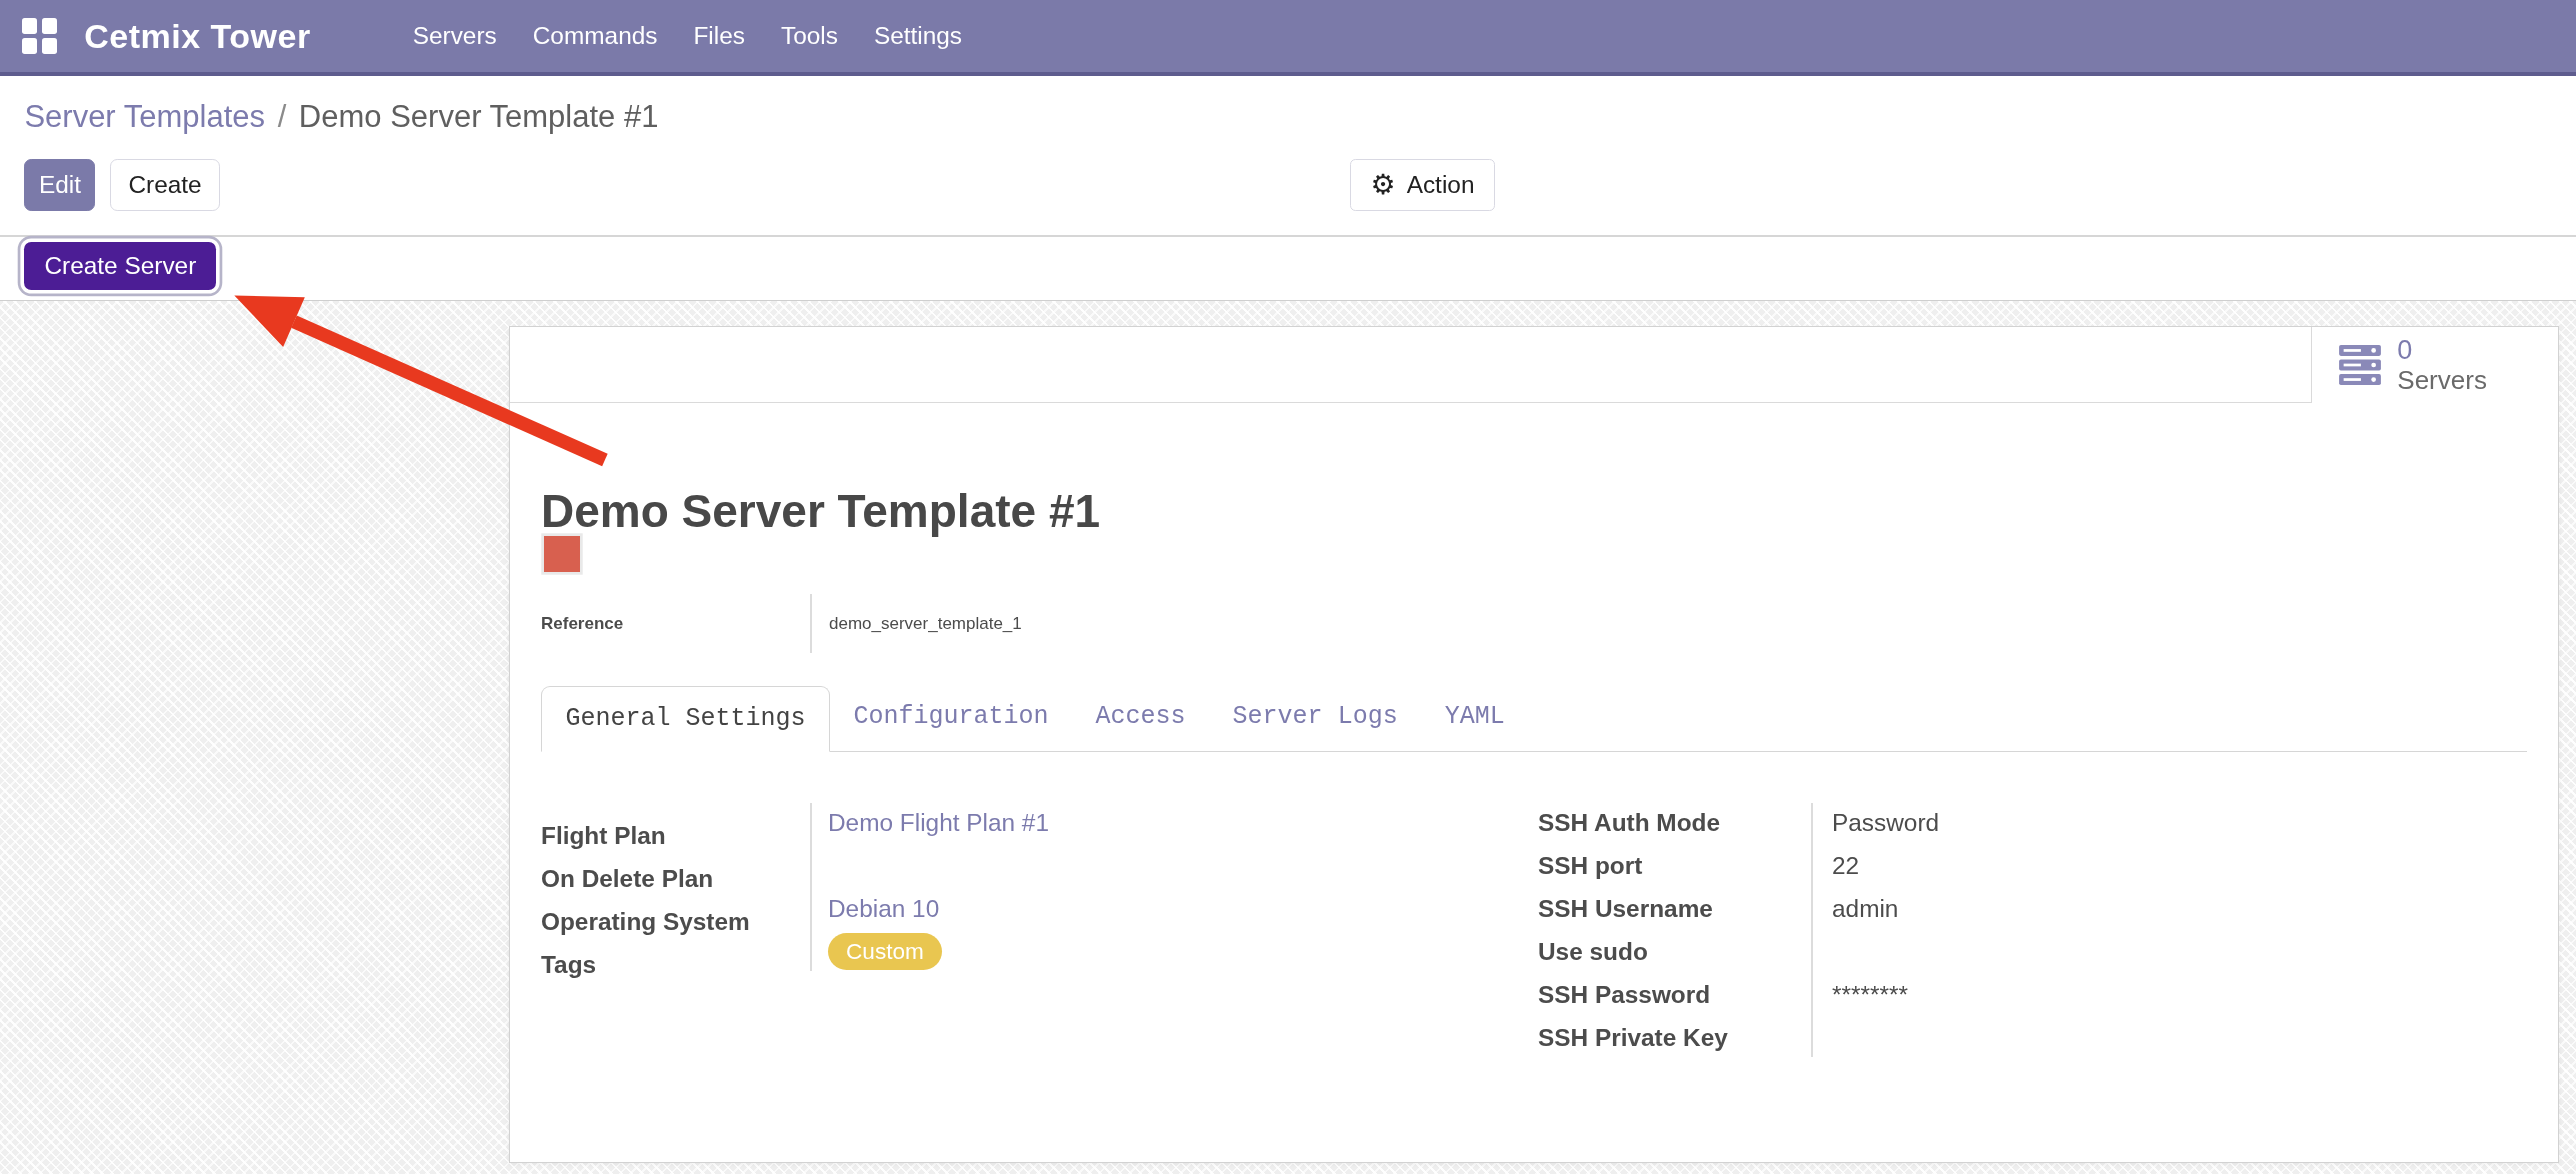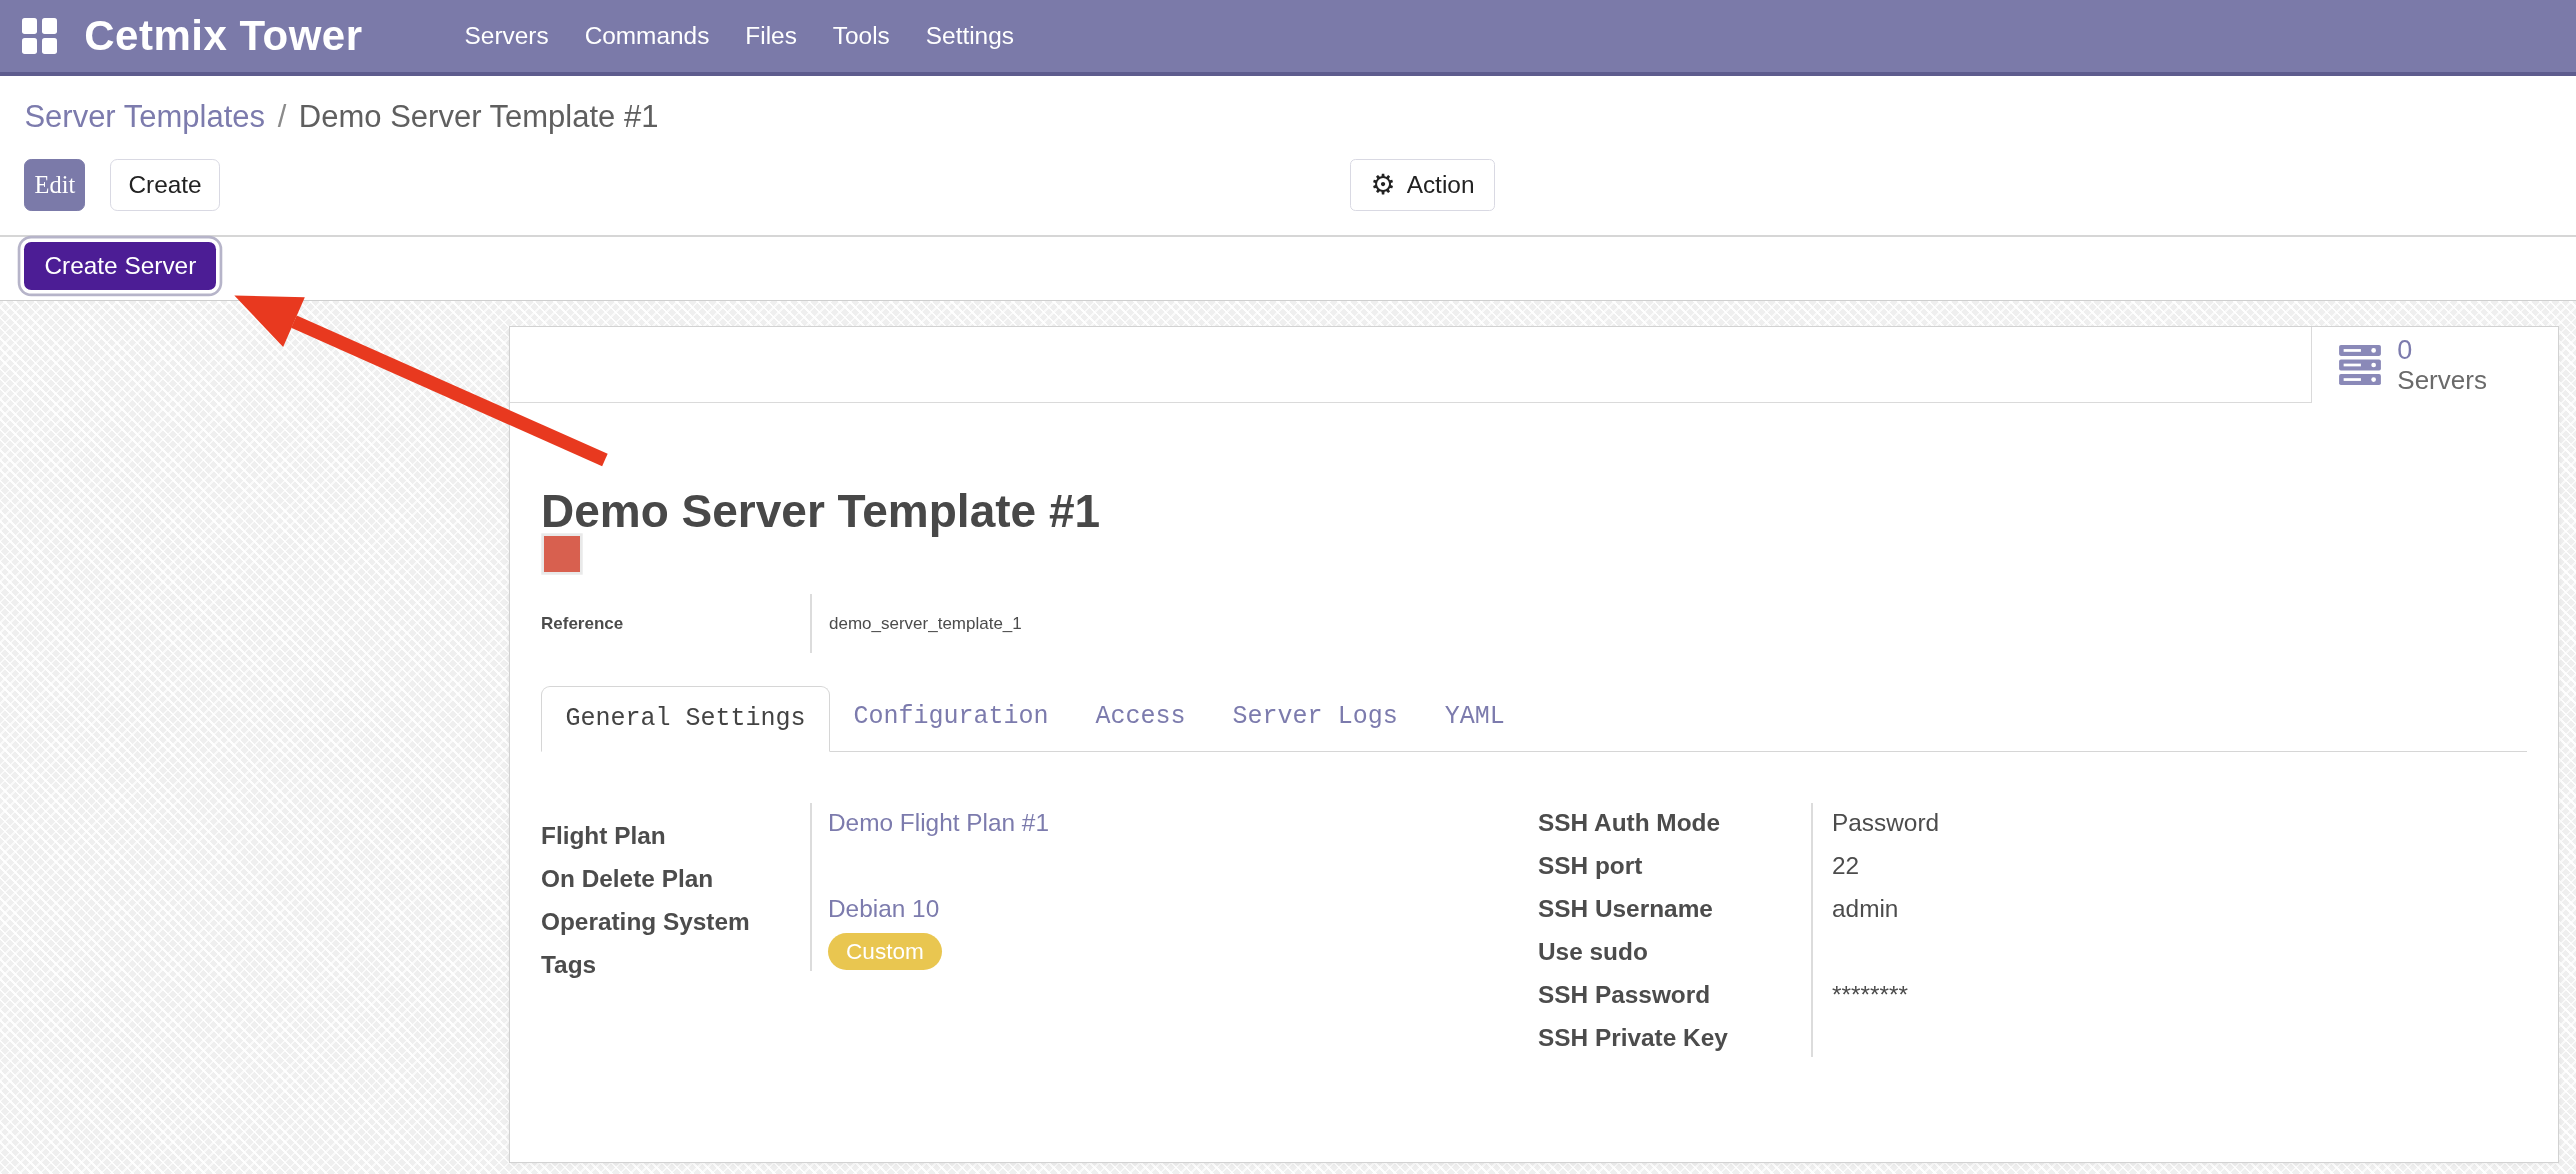--- a/index.html
+++ b/index.html
@@ -10,34 +10,34 @@
   *{box-sizing:border-box;}
   html,body{margin:0;padding:0;}
   body{width:2576px;height:1174px;position:relative;overflow:hidden;background:#fff;
        font-family:"Liberation Sans",sans-serif;color:var(--text-dark);}
 
   
   .navbar{position:absolute;top:0;left:0;right:0;height:76px;background:var(--navbar);
           border-bottom:4.5px solid var(--navbar-border);display:flex;align-items:center;}
   .apps{margin-left:22px;display:grid;grid-template-columns:15.4px 15.4px;grid-gap:4.5px;cursor:pointer;}
   .apps span{width:15.4px;height:15.4px;background:#fff;border-radius:2.7px;}
-  .brand{color:#fff;font-size:42px;font-weight:700;margin-left:27px;letter-spacing:0.5px;cursor:pointer;}
+  .brand{color:#fff;font-size:34px;font-weight:700;margin-left:27px;letter-spacing:0.5px;cursor:pointer;}
   .menu{display:flex;gap:36px;margin-left:102px;}
   .menu a{color:#fff;font-size:24.4px;text-decoration:none;cursor:pointer;white-space:nowrap;}
 
   
   .breadcrumb{position:absolute;top:80px;left:0;right:0;height:74px;display:flex;
               align-items:center;padding-left:24.4px;font-size:31px;background:#fff;}
   .bc-link{color:var(--accent);cursor:pointer;}
   .bc-sep{color:#8b8b8b;margin:0 12.6px;}
   .bc-cur{color:#5f5f5f;}
   .btnrow{position:absolute;top:159px;left:0;right:0;height:60px;background:#fff;}
   .btn{position:absolute;height:52px;border-radius:7.2px;font-size:24.4px;display:flex;
        align-items:center;justify-content:center;cursor:pointer;}
-  .btn-edit{left:24.4px;width:61px;background:var(--navbar);border:0.9px solid var(--navbar);color:#fff;font-family:Liberation Serif, serif;}
+  .btn-edit{left:24.4px;width:71px;background:var(--navbar);border:0.9px solid var(--navbar);color:#fff;}
   .btn-create{left:110px;width:110px;background:#fff;border:0.9px solid #d9d9e3;color:#222;}
   .btn-action{left:1350px;width:145px;background:#fff;border:0.9px solid #d9d9e3;color:#222;
               border-radius:5.4px;gap:11px;}
   .gear{font-size:28px;line-height:1;color:#222;}
   .sepline{position:absolute;top:235px;left:0;right:0;height:1.8px;background:#d6d6d6;}
 
   
   .highlightbar{position:absolute;top:237px;left:0;right:0;height:63px;background:#fff;}
   .btn-create-server{position:absolute;left:24.4px;top:5.4px;width:192px;height:48px;background:#4c1d95;
        color:#fff;font-size:24.4px;border-radius:7.2px;display:flex;align-items:center;justify-content:center;

